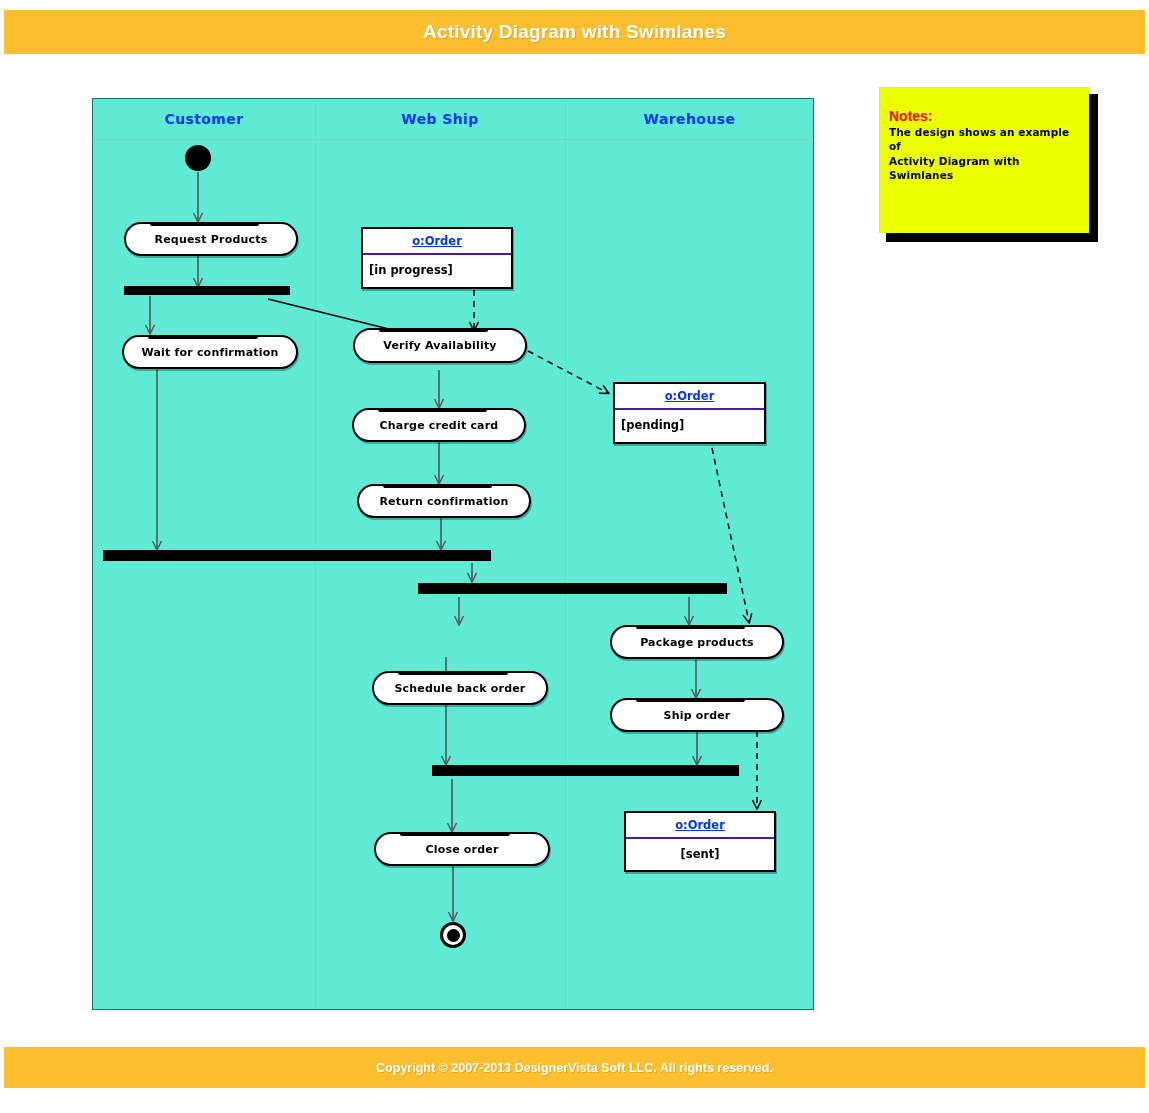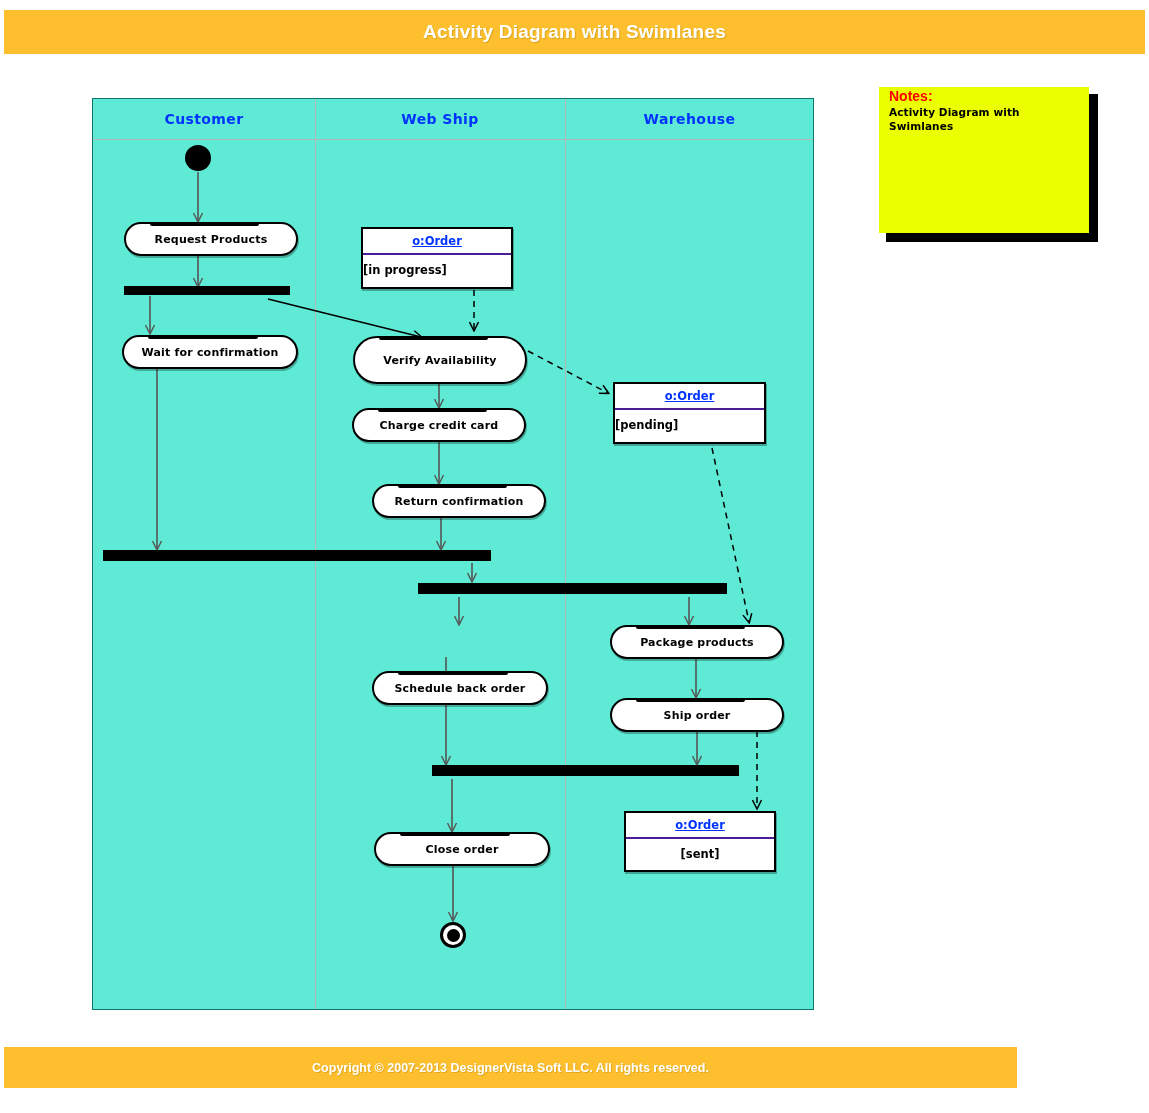--- a/index.html
+++ b/index.html
@@ -15,39 +15,39 @@
     background:#FDBF2D;
     display:flex;align-items:center;justify-content:center;
   }
   .banner-title{
     color:#ffffff;font-size:19px;font-weight:bold;
     font-family:"Liberation Sans", sans-serif;
     letter-spacing:.2px;
     text-shadow:1px 1px 0 rgba(120,90,0,.25);
   }
   .footer{
-    position:absolute;left:4px;top:1047px;width:1013px;height:41px;
+    position:absolute;left:4px;top:1047px;width:1141px;height:41px;
     background:#FDBF2D;
     display:flex;align-items:center;justify-content:center;
   }
   .footer-text{
     color:#ffffff;font-size:12.5px;font-weight:bold;
     font-family:"Liberation Sans", sans-serif;
     text-shadow:1px 1px 0 rgba(120,90,0,.22);
   }
 
   
   .notes-shadow{
     position:absolute;left:886px;top:94px;width:212px;height:148px;
     background:#000000;
   }
   .notes{
     position:absolute;left:879px;top:87px;width:210px;height:146px;
     background:#ECFF00;border:1px solid #ECFF00;
-    box-sizing:border-box;padding:0 9px;
+    box-sizing:border-box;padding:20px 9px;
   }
   .notes-title{
     color:#FF0000;font-size:14px;font-weight:bold;
     font-family:"Liberation Sans", sans-serif;
     line-height:16px;
   }
   .notes-body{
     color:#000000;font-size:10.5px;font-weight:bold;
     font-family:"DejaVu Sans", sans-serif;
     line-height:14px;margin-top:1px;letter-spacing:.1px;
@@ -94,21 +94,21 @@
     border-bottom:2px solid #4c1d95;
     color:#0033FF;font-size:11.5px;font-weight:bold;
     font-family:"DejaVu Sans", sans-serif;
     text-decoration:underline;
   }
   .obj-body{
     height:calc(100% - 25px);line-height:30px;
     color:#000;font-size:11.5px;font-weight:bold;
     font-family:"DejaVu Sans", sans-serif;
   }
-  .obj-body.left{text-align:left;}
+  .obj-body.left{text-align:left;padding-left:6px;}
   .obj-body.center{text-align:center;}
 
   .bar{position:absolute;background:#000;}
   .start-node{
     position:absolute;width:26px;height:26px;border-radius:50%;
     background:#000;
   }
   .end-outer{
     position:absolute;width:26px;height:26px;border-radius:50%;
     border:3px solid #000;box-sizing:border-box;background:#fff;
@@ -122,20 +122,21 @@
 </head>
 <body>
 
 <div class="banner">
   <div class="banner-title">Activity Diagram with Swimlanes</div>
 </div>
 
 <div class="notes-shadow"></div>
 <div class="notes">
   <div class="notes-title">Notes:</div>
+  <div class="notes-body">The design shows an example of</div>
   <div class="notes-body">Activity Diagram with Swimlanes</div>
 </div>
 
 <div class="lanes">
   <div class="lane-head"></div>
   <div class="lane-vline" style="left:222px;"></div>
   <div class="lane-vline" style="left:472px;"></div>
 
   <div class="lane-label" style="left:0px;width:222px;">Customer</div>
   <div class="lane-label" style="left:222px;width:250px;">Web Ship</div>
@@ -207,29 +208,29 @@
 <div class="bar" style="left:432px;top:765px;width:307px;height:11px;"></div>
 
 <div class="activity" style="left:124px;top:222px;width:174px;height:34px;">
   <span>Request Products</span>
 </div>
 
 <div class="activity" style="left:122px;top:335px;width:176px;height:34px;">
   <span>Wait for confirmation</span>
 </div>
 
-<div class="activity" style="left:353px;top:336px;width:174px;height:48px;">
+<div class="activity" style="left:353px;top:328px;width:174px;height:35px;">
   <span>Verify  Availability</span>
 </div>
 
 <div class="activity" style="left:352px;top:408px;width:174px;height:34px;">
   <span>Charge credit card</span>
 </div>
 
-<div class="activity" style="left:372px;top:484px;width:174px;height:34px;">
+<div class="activity" style="left:357px;top:484px;width:174px;height:34px;">
   <span>Return confirmation</span>
 </div>
 
 <div class="activity" style="left:372px;top:624px;width:176px;height:34px;margin-top:47px;">
   <span>Schedule back order</span>
 </div>
 
 <div class="activity" style="left:374px;top:832px;width:176px;height:34px;">
   <span>Close order</span>
 </div>

